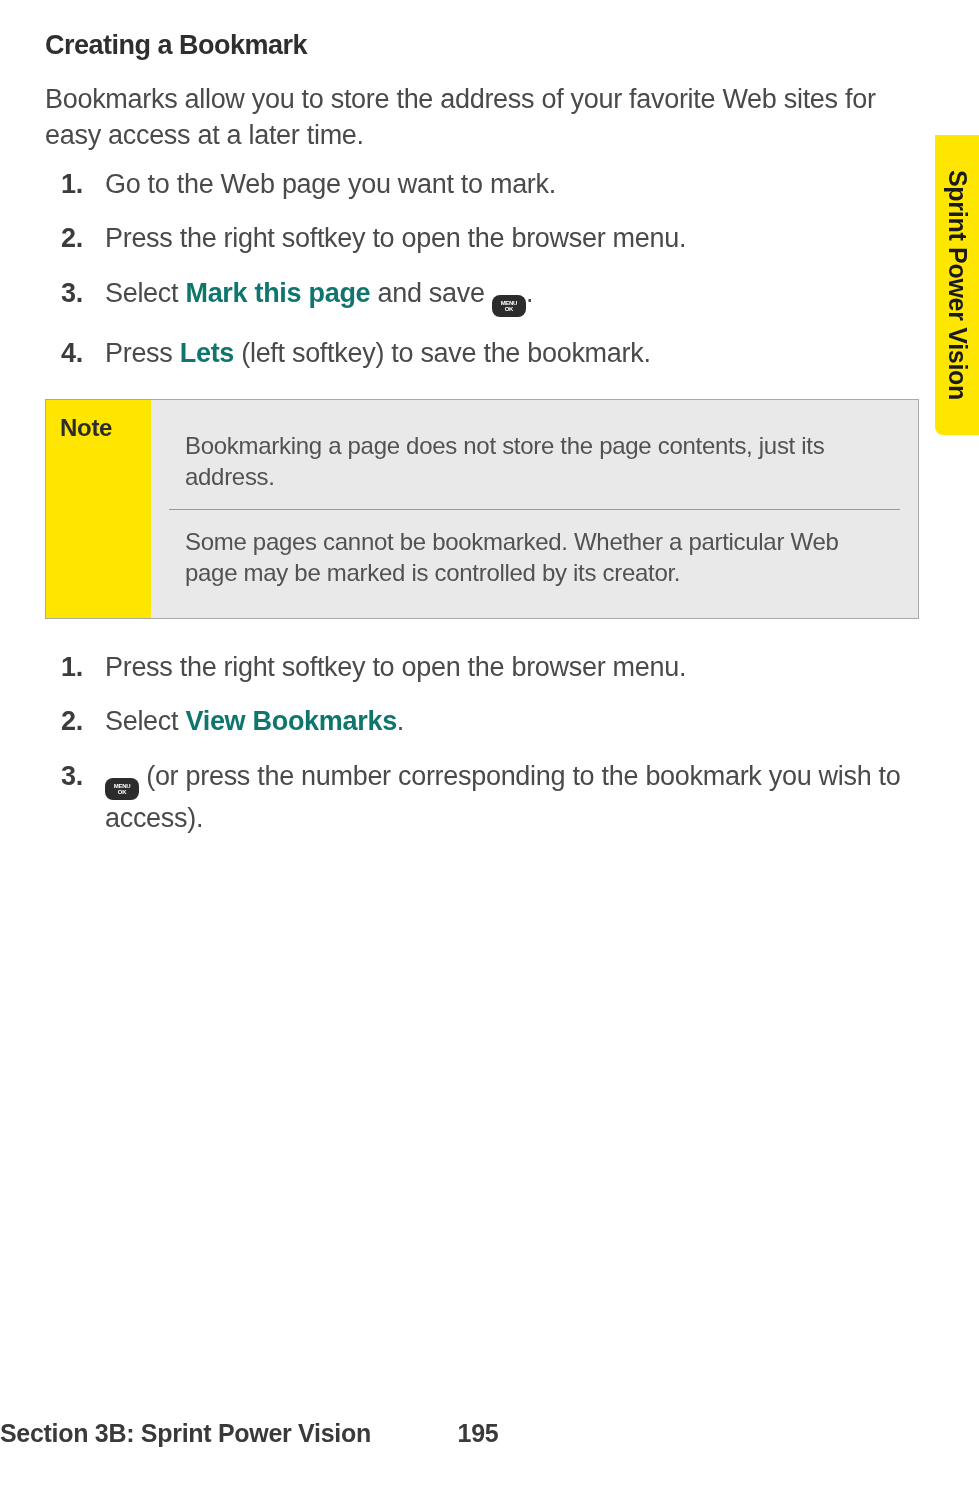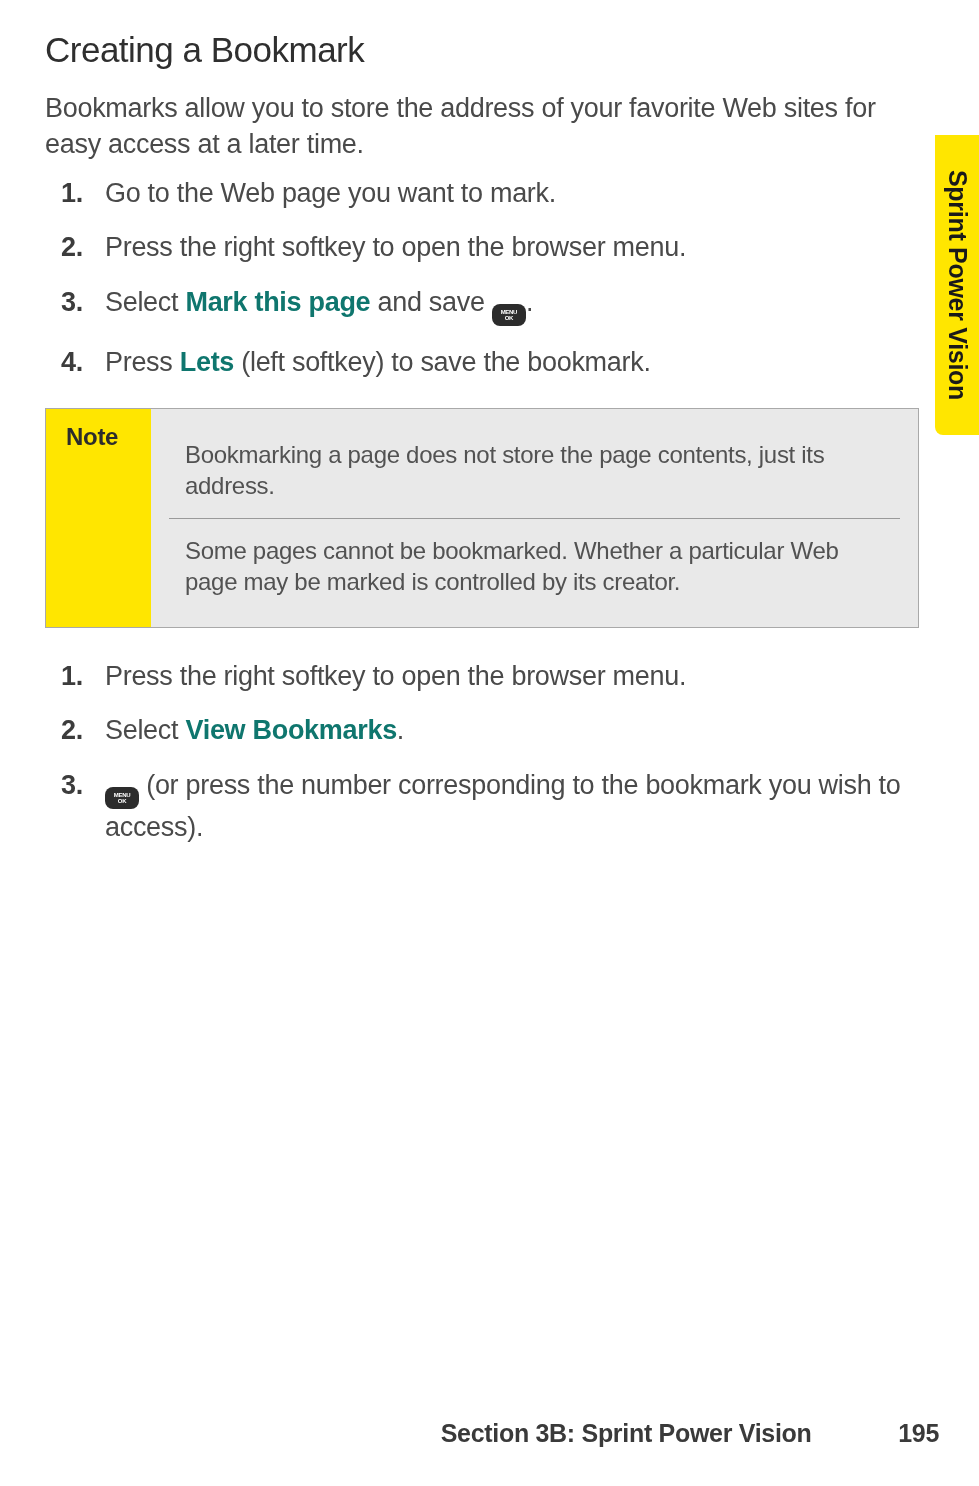--- a/index.html
+++ b/index.html
@@ -4,34 +4,34 @@
 <style>
   html,body{margin:0;padding:0;background:#fff}
   body{width:979px;height:1486px;position:relative;font-family:"Segoe UI",Arial,Helvetica,sans-serif;color:#4a4a4a;letter-spacing:-0.3px}
   .page{box-sizing:border-box;padding:0 60px 0 45px;width:100%}
   .tab{position:absolute;right:0;top:135px;width:44px;height:300px;background:#ffe600;border-radius:0 0 0 8px}
   .tab-text{position:absolute;left:50%;top:50%;transform:translate(-50%,-50%) rotate(90deg);transform-origin:center;white-space:nowrap;font-weight:700;font-size:25px;color:#1a1a1a;letter-spacing:-0.3px}
   .indent-list{margin:0 0 30px 0;padding:0;list-style:none}
   .indent-list li{position:relative;padding-left:105px;margin-bottom:18px;font-size:27px;line-height:1.35}
   .indent-list li::before{content:"■";position:absolute;left:83px;top:6px;color:#ffe600;font-size:13px}
   .indent-list li b{color:#353535}
-  h3.section-heading{font-size:35px;font-weight:400;color:#2f2f2f;margin:12px 0 20px 0;letter-spacing:-0.5px}
+  h3.section-heading{font-size:27px;font-weight:700;color:#2f2f2f;margin:12px 0 20px 0;letter-spacing:-0.5px}
   .intro{font-size:27px;line-height:1.35;margin:0 0 12px 0}
   ol.steps{margin:5px 0 28px 0;padding:0;list-style:none;counter-reset:step}
   ol.steps li{counter-increment:step;position:relative;padding-left:60px;margin-bottom:18px;font-size:27px;line-height:1.35}
   ol.steps li::before{content:counter(step)".";position:absolute;left:16px;top:0;font-weight:700;color:#3c3c3c;font-size:27px}
   ol.steps li b{color:#0f766e}
   .key-icon{display:inline-flex;align-items:center;justify-content:center;width:34px;height:22px;background:#2c2c2c;border-radius:8px;vertical-align:-3px;color:#fff;font-size:6px;font-weight:700;line-height:1;text-align:center;flex-direction:column;padding:2px 0;box-sizing:border-box}
   .key-icon span{display:block;line-height:1}
   .note-box{display:flex;border:1px solid #a9a9a9;background:#e9e9e9;margin-bottom:30px}
-  .note-label{background:#ffe600;font-weight:700;color:#2c2c2c;font-size:24px;width:105px;flex:0 0 105px;padding:14px 14px 0 20px;box-sizing:border-box;display:flex;align-items:flex-start}
+  .note-label{background:#ffe600;font-weight:700;color:#2c2c2c;font-size:24px;width:105px;flex:0 0 105px;padding:14px 14px 0 14px;box-sizing:border-box;display:flex;align-items:flex-start}
   .note-body{padding:14px 18px 14px 18px;font-size:24px;line-height:1.3;color:#525252}
   .note-body p{margin:16px}
   .note-body hr{border:none;border-top:1px solid #9a9a9a;margin:12px 0}
-  .footer{position:absolute;left:0;right:0;bottom:38px;text-align:right;font-size:25px;font-weight:700;color:#3a3a3a;width:100%;padding-right:40px;box-sizing:border-box}
+  .footer{position:absolute;left:0;right:0;bottom:38px;text-align:left;font-size:25px;font-weight:700;color:#3a3a3a;width:100%;padding-right:40px;box-sizing:border-box}
   .footer .pnum{display:inline-block;margin-left:80px}
 </style>
 </head>
 <body>
 
 <div class="tab">
   <div class="tab-text">Sprint Power Vision</div>
 </div>
 
 <div class="page">

